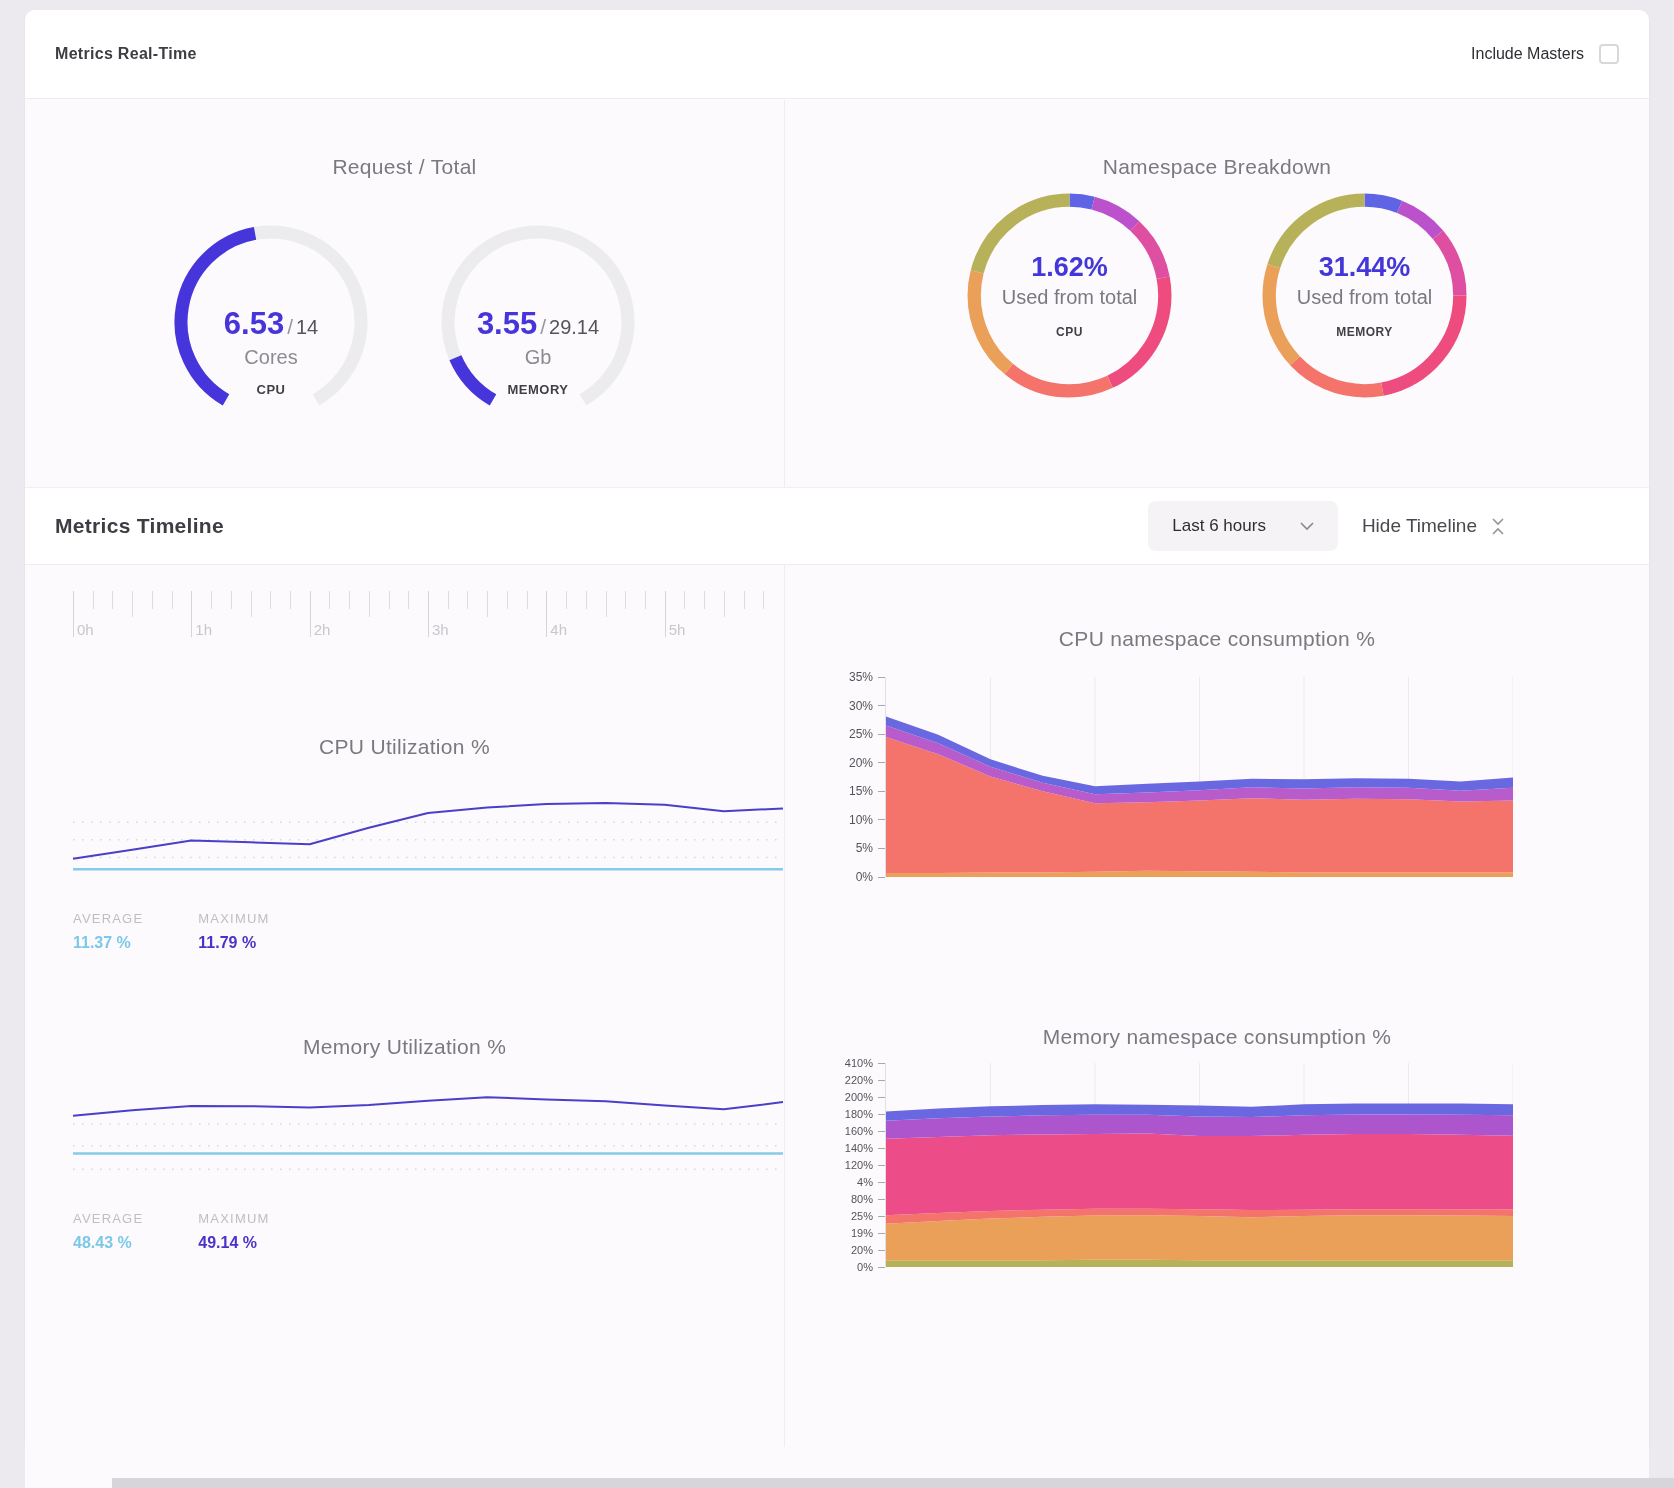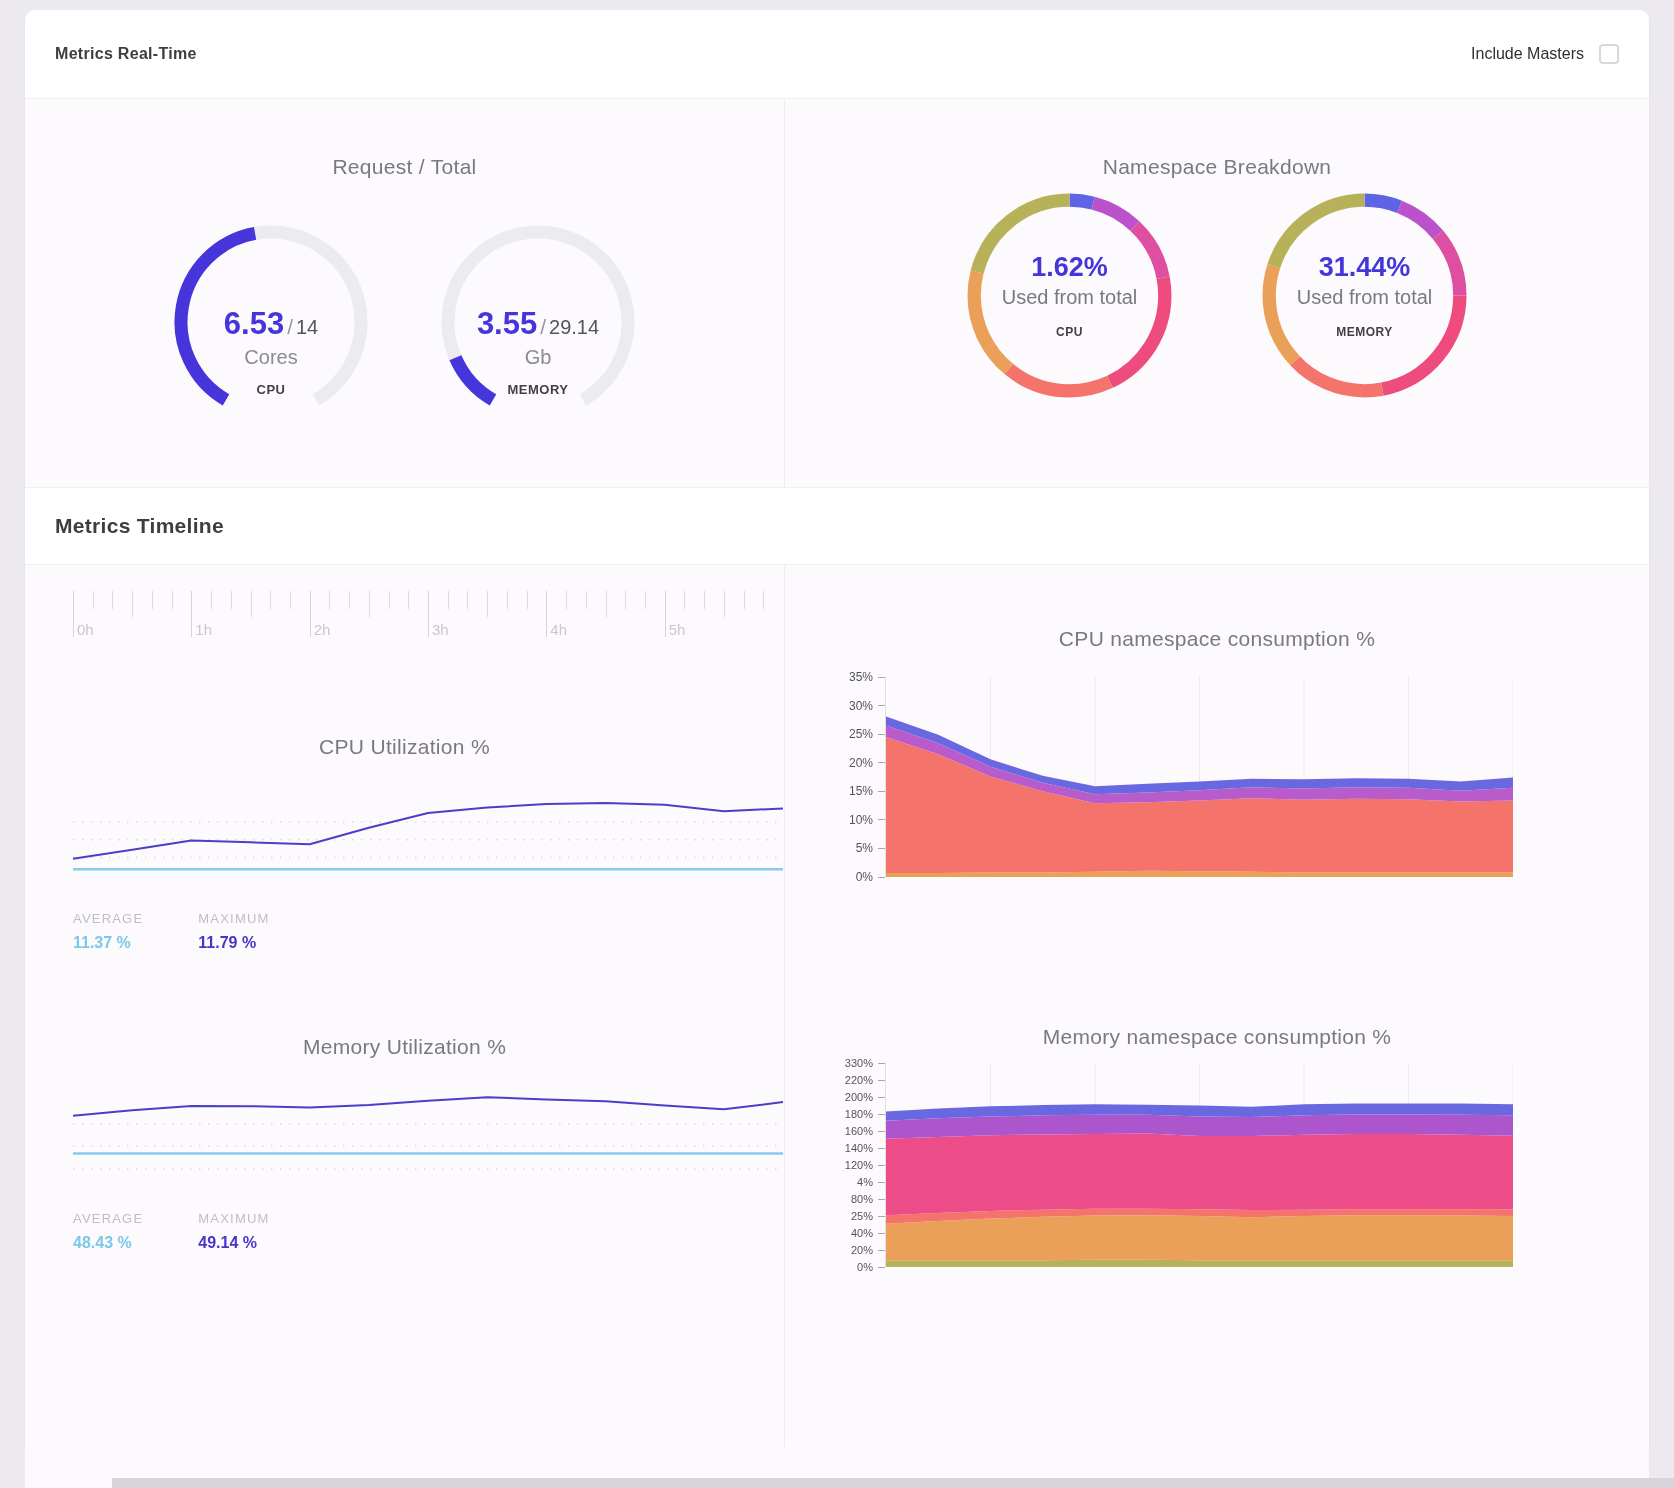--- a/index.html
+++ b/index.html
@@ -182,20 +182,35 @@
             <div class="d-lbl">MEMORY</div>
           </div>
         </div>
 
       </div>
     </div>
   </div>
 
   <div class="tlbar">
     <div class="tl-title">Metrics Timeline</div>
+    <div class="tl-ctrls">
+      <div class="range-btn">
+        <span>Last 6 hours</span>
+        <svg class="chev" width="14" height="9" viewBox="0 0 14 9">
+          <polyline points="1,1 7,7 13,1" fill="none" stroke="#8A888E" stroke-width="1.6"></polyline>
+        </svg>
+      </div>
+      <div class="hide-btn">
+        <span>Hide Timeline</span>
+        <svg class="chev" width="18" height="21" viewBox="0 0 18 21">
+          <polyline points="4,3 9,8 14,3" fill="none" stroke="#96949A" stroke-width="1.6"></polyline>
+          <polyline points="4,18 9,13 14,18" fill="none" stroke="#96949A" stroke-width="1.6"></polyline>
+        </svg>
+      </div>
+    </div>
   </div>
 
   <div class="row2">
     <div class="pane-left">
       <div class="ruler">
           <div class="tick major" style="left:0.000%"></div>
           <div class="tick min" style="left:2.778%"></div>
           <div class="tick min" style="left:5.556%"></div>
           <div class="tick mid" style="left:8.333%"></div>
           <div class="tick min" style="left:11.111%"></div>
@@ -334,21 +349,21 @@
           <div class="stat-label">MAXIMUM</div>
           <div class="stat-value indigo">49.14 %</div>
         </div>
       </div>
     </div>
     <div class="pane-right">
       <div class="panel-title">Memory namespace consumption %</div>
       <div class="ns-chart mem">
         <div class="yaxis small" style="height: 204px;">
             <div class="yl" style="top:0.0px">
-              <span>330%</span>
+              <span>410%</span>
               <i></i>
             </div>
             <div class="yl" style="top:17.0px">
               <span>220%</span>
               <i></i>
             </div>
             <div class="yl" style="top:34.0px">
               <span>200%</span>
               <i></i>
             </div>
@@ -374,21 +389,21 @@
             </div>
             <div class="yl" style="top:136.0px">
               <span>80%</span>
               <i></i>
             </div>
             <div class="yl" style="top:153.0px">
               <span>25%</span>
               <i></i>
             </div>
             <div class="yl" style="top:170.0px">
-              <span>40%</span>
+              <span>19%</span>
               <i></i>
             </div>
             <div class="yl" style="top:187.0px">
               <span>20%</span>
               <i></i>
             </div>
             <div class="yl" style="top:204.0px">
               <span>0%</span>
               <i></i>
             </div>

